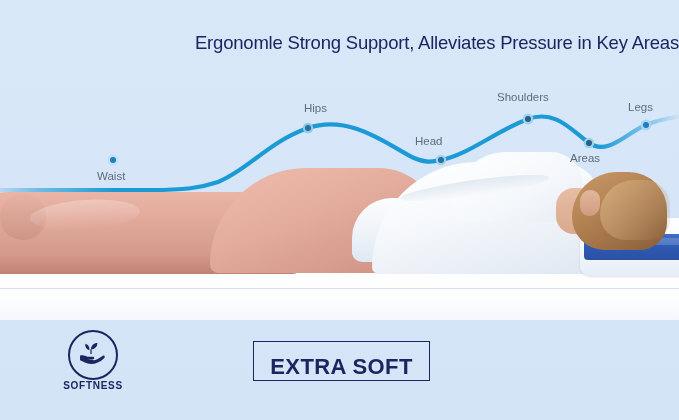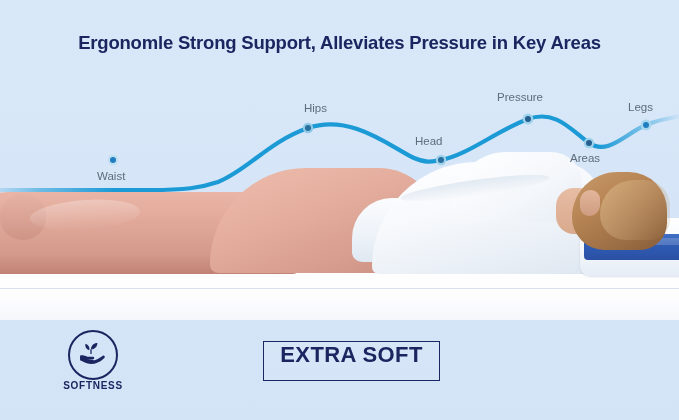--- a/index.html
+++ b/index.html
@@ -12,22 +12,22 @@
   }
   #stage{
     position:relative;width:679px;height:420px;
     background:linear-gradient(180deg,#d9e8f9 0%,#d5e5f7 55%,#d3e4f7 100%);
     overflow:hidden;
   }
 
   
   .title{
     position:absolute;left:0;top:32px;width:679px;
-    text-align:center;
-    font-size:18.5px;font-weight:bold;
+    text-align:right;
+    font-size:18.5px;font-weight:normal;
     color:#1b2560;
     letter-spacing:-0.2px;
     white-space:nowrap;
   }
 
   
   .scene{position:absolute;left:0;top:150px;width:679px;height:170px;overflow:hidden;}
 
   .mattress{
     position:absolute;left:-10px;top:112px;width:700px;height:80px;
@@ -151,23 +151,22 @@
   .badge .cap{
     margin-top:0;font-size:10px;font-weight:bold;
     color:#1b2560;letter-spacing:.7px;
   }
   #badge-softness{left:18px;}
   #badge-pressure{left:513px;}
 
   .extrasoft{
     position:absolute;left:253px;top:341px;width:175px;height:38px;
     border:1.6px solid #1b2560;
-    display:flex;align-items:flex-start;justify-content:center;
+    display:flex;align-items:flex-end;justify-content:center;
     background:rgba(255,255,255,.06);
-    margin-left:10px;
   }
   .extrasoft span{
     font-size:22px;font-weight:bold;color:#1b2560;letter-spacing:.4px;
   }
 </style>
 </head>
 <body>
 
 <div id="stage">
 
@@ -232,21 +231,21 @@
       <circle cx="589" cy="143" r="3.0" fill="#255f8f"></circle>
 
       <circle cx="646" cy="125" r="5.4" fill="#a9d8ee"></circle>
       <circle cx="646" cy="125" r="3.0" fill="#1f7ec0"></circle>
     </g>
   </svg>
 
   <div class="plabel" style="left:97px;top:170px">Waist</div>
   <div class="plabel" style="left:304px;top:102px">Hips</div>
   <div class="plabel" style="left:415px;top:135px">Head</div>
-  <div class="plabel" style="left:497px;top:91px">Pressure</div>
+  <div class="plabel" style="left:497px;top:91px">Shoulders</div>
   <div class="plabel" style="left:570px;top:152px">Areas</div>
   <div class="plabel" style="left:628px;top:101px">Legs</div>
 
   <div class="badge" id="badge-softness">
     <div class="ring">
       <svg viewBox="0 0 46 46" width="42" height="42" style="position:absolute;left:0;top:0">
         <path d="M23 19 C23 15 26 12 30 12 C30 16 27 19 23 19 Z" fill="#1b2560"></path>
         <path d="M21 20 C18 19 16 16 17 13 C20 14 22 17 21 20 Z" fill="#1b2560"></path>
         <path d="M23 19 L23 24" stroke="#1b2560" stroke-width="1.4" fill="none"></path>
         <path d="M11 26 C13 25 16 26 19 27 L25 27 C27 27 27 30 25 30 L19 30

